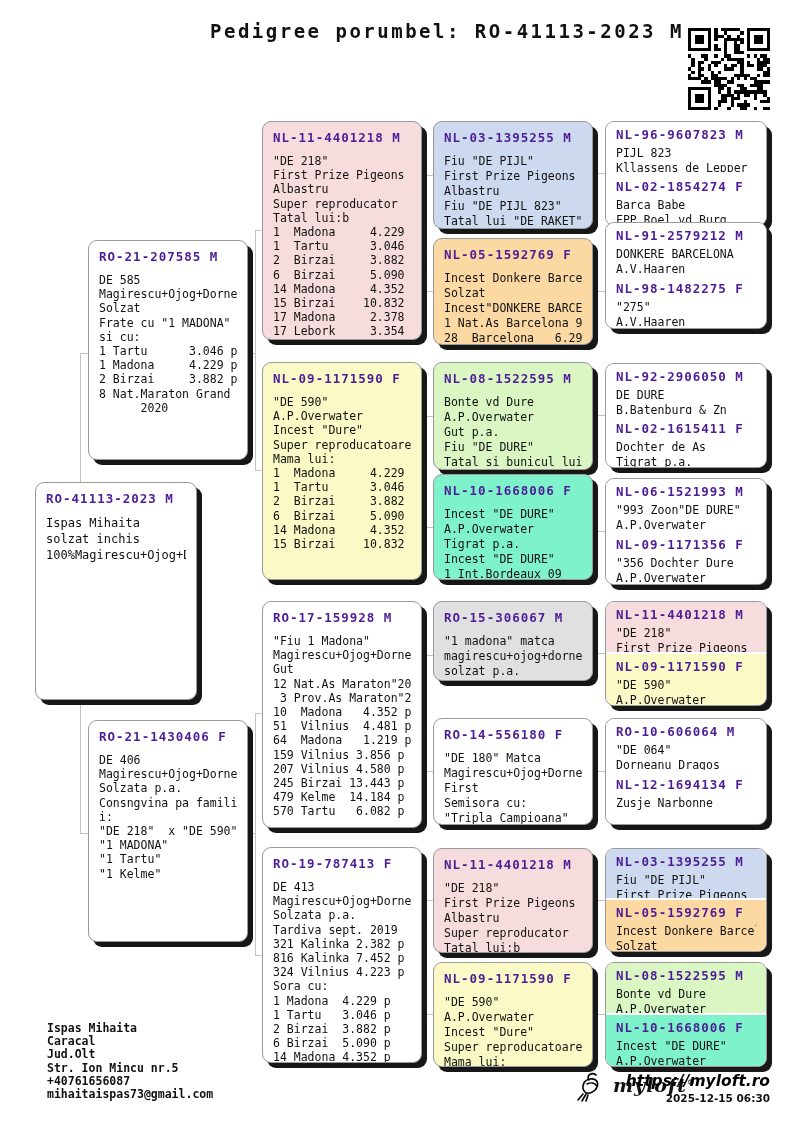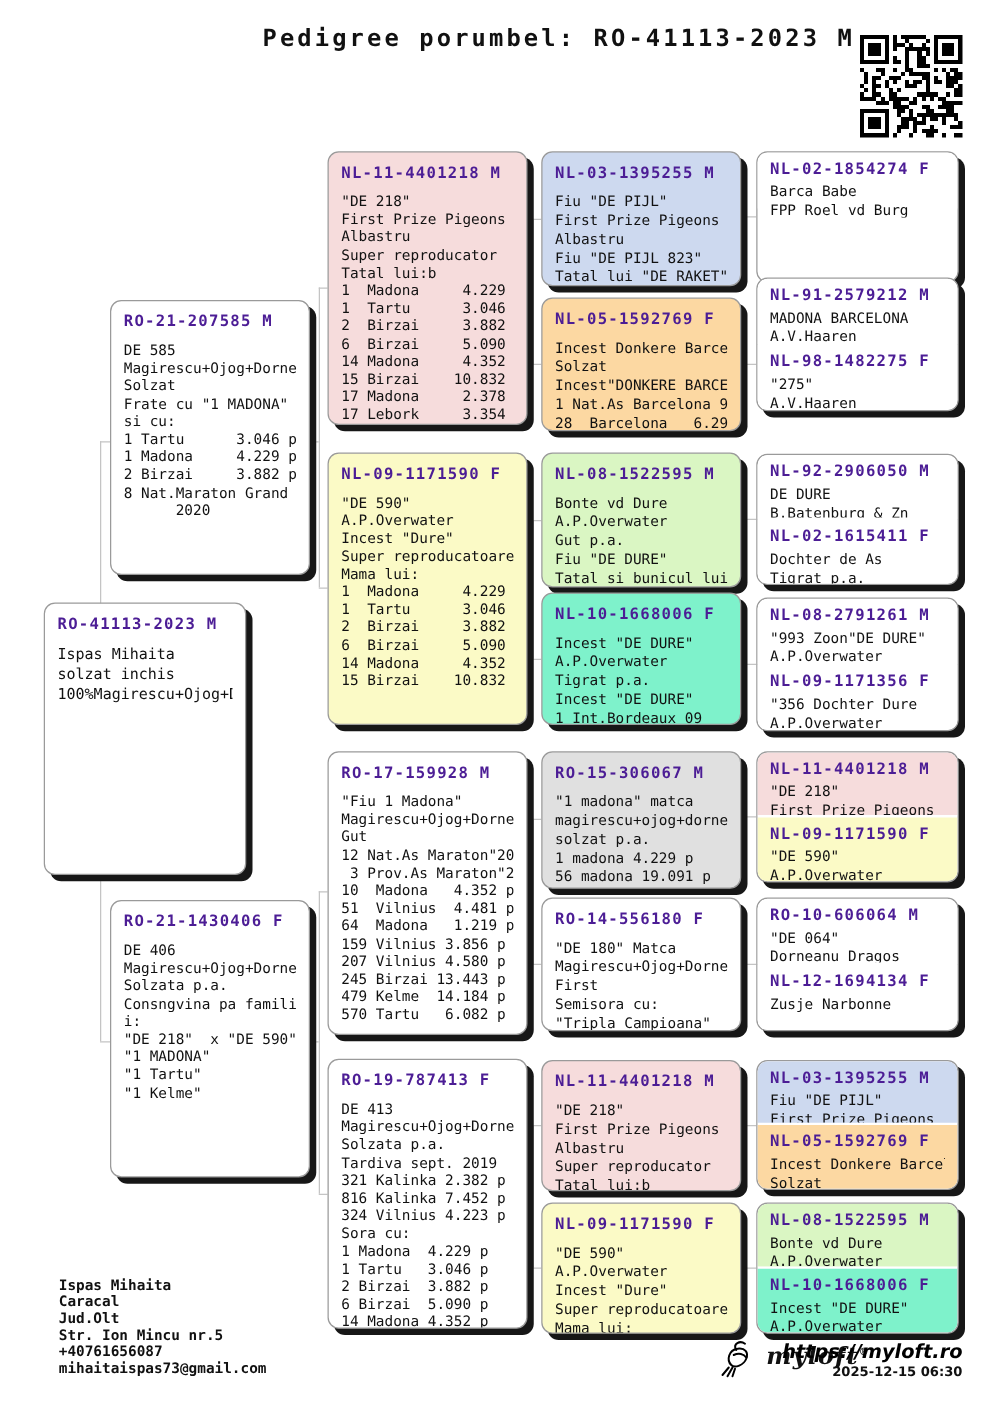--- a/index.html
+++ b/index.html
@@ -345,66 +345,70 @@
     <div class="box-body"><div class="bline">Incest Donkere Barcelona</div><div class="bline">Solzat</div><div class="bline">Incest"DONKERE BARCELONA</div><div class="bline">1 Nat.As Barcelona 94-98</div><div class="bline">28  Barcelona   6.290 p.</div></div>
   </div>
   <div class="box green small" style="left:433px;top:362px;width:160px;height:108px">
     <div class="box-head">NL-08-1522595 M</div>
     <div class="box-body"><div class="bline">Bonte vd Dure</div><div class="bline">A.P.Overwater</div><div class="bline">Gut p.a.</div><div class="bline">Fiu "DE DURE"</div><div class="bline">Tatal si bunicul lui :</div></div>
   </div>
   <div class="box teal small" style="left:433px;top:474px;width:160px;height:106px">
     <div class="box-head">NL-10-1668006 F</div>
     <div class="box-body"><div class="bline">Incest "DE DURE"</div><div class="bline">A.P.Overwater</div><div class="bline">Tigrat p.a.</div><div class="bline">Incest "DE DURE"</div><div class="bline">1 Int.Bordeaux 09</div></div>
   </div>
-  <div class="box gray small" style="left:433px;top:601px;width:160px;height:110px">
+  <div class="box gray small" style="left:433px;top:601px;width:160px;height:80px">
     <div class="box-head">RO-15-306067 M</div>
     <div class="box-body"><div class="bline">"1 madona" matca</div><div class="bline">magirescu+ojog+dorne</div><div class="bline">solzat p.a.</div><div class="bline">1 madona 4.229 p</div><div class="bline">56 madona 19.091 p</div></div>
   </div>
   <div class="box white small" style="left:433px;top:718px;width:160px;height:107px">
     <div class="box-head">RO-14-556180 F</div>
     <div class="box-body"><div class="bline">"DE 180" Matca</div><div class="bline">Magirescu+Ojog+Dorne</div><div class="bline">First</div><div class="bline">Semisora cu:</div><div class="bline">"Tripla Campioana"</div></div>
   </div>
   <div class="box pink small" style="left:433px;top:848px;width:160px;height:105px">
     <div class="box-head">NL-11-4401218 M</div>
     <div class="box-body"><div class="bline">"DE 218"</div><div class="bline">First Prize Pigeons</div><div class="bline">Albastru</div><div class="bline">Super reproducator</div><div class="bline">Tatal lui:b</div></div>
   </div>
   <div class="box yellow small" style="left:433px;top:962px;width:160px;height:105px">
     <div class="box-head">NL-09-1171590 F</div>
     <div class="box-body"><div class="bline">"DE 590"</div><div class="bline">A.P.Overwater</div><div class="bline">Incest "Dure"</div><div class="bline">Super reproducatoare</div><div class="bline">Mama lui:</div></div>
   </div>
 
   <div class="card" style="left:605px;top:121px;height:105px">
+    <div class="half first white">
+        <div class="box-head">NL-96-9607823 M</div>
+        <div class="box-body"><div class="bline">PIJL 823</div><div class="bline">Kllassens de Lepper</div></div>
+      </div>
     <div class="half second white">
         <div class="box-head">NL-02-1854274 F</div>
         <div class="box-body"><div class="bline">Barca Babe</div><div class="bline">FPP Roel vd Burg</div></div>
       </div>
   </div>
   <div class="card" style="left:605px;top:222px;height:107px">
     <div class="half first white">
         <div class="box-head">NL-91-2579212 M</div>
-        <div class="box-body"><div class="bline">MADONA BARCELONA</div><div class="bline">A.V.Haaren</div></div>
+        <div class="box-body"><div class="bline">DONKERE BARCELONA</div><div class="bline">A.V.Haaren</div></div>
       </div>
     <div class="half second white">
         <div class="box-head">NL-98-1482275 F</div>
         <div class="box-body"><div class="bline">"275"</div><div class="bline">A.V.Haaren</div></div>
       </div>
   </div>
   <div class="card" style="left:605px;top:363px;height:105px">
     <div class="half first white">
         <div class="box-head">NL-92-2906050 M</div>
         <div class="box-body"><div class="bline">DE DURE</div><div class="bline">B.Batenburg &amp; Zn</div></div>
       </div>
     <div class="half second white">
         <div class="box-head">NL-02-1615411 F</div>
         <div class="box-body"><div class="bline">Dochter de As</div><div class="bline">Tigrat p.a.</div></div>
       </div>
   </div>
   <div class="card" style="left:605px;top:478px;height:107px">
     <div class="half first white">
-        <div class="box-head">NL-08-2791261 M</div>
+        <div class="box-head">NL-06-1521993 M</div>
         <div class="box-body"><div class="bline">"993 Zoon"DE DURE"</div><div class="bline">A.P.Overwater</div></div>
       </div>
     <div class="half second white">
         <div class="box-head">NL-09-1171356 F</div>
         <div class="box-body"><div class="bline">"356 Dochter Dure</div><div class="bline">A.P.Overwater</div></div>
       </div>
   </div>
   <div class="card" style="left:605px;top:601px;height:105px">
     <div class="half first pink">
         <div class="box-head">NL-11-4401218 M</div>

